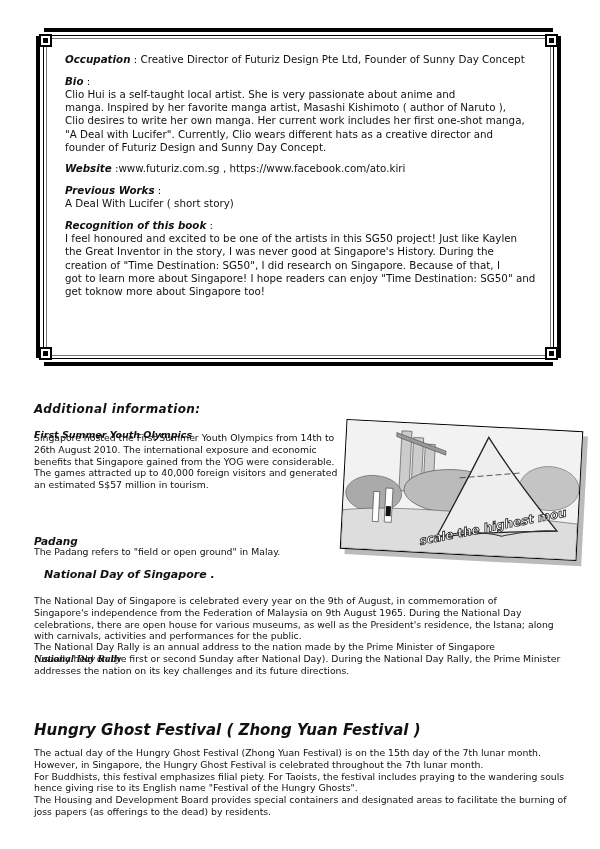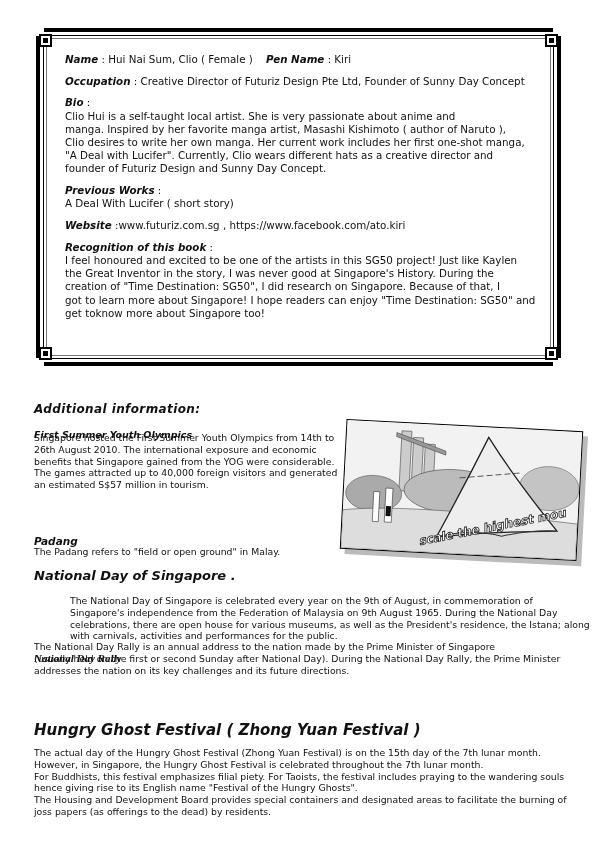--- a/index.html
+++ b/index.html
@@ -43,45 +43,38 @@
   <div class="inner"></div>
   <div class="inner2"></div>
   <div class="corner tl"></div>
   <div class="corner tr"></div>
   <div class="corner bl"></div>
   <div class="corner br"></div>
 </div>
 
 <div class="bio">
   <p>
-    <span class="lbl">Name</span>
-    <span>: Hui Nai Sum, Clio ( Female )</span>
-    &nbsp;&nbsp;
-    <span class="lbl">Pen Name</span>
-    <span>: Kiri</span>
-  </p>
-  <p>
     <span class="lbl">Occupation</span>
     <span>: Creative Director of Futuriz Design Pte Ltd, Founder of Sunny Day Concept</span>
   </p>
   <p>
     <span class="lbl">Bio</span><span> :</span><br>
     <span class="txt">Clio Hui is a self-taught local artist. She is very passionate about anime and
 manga. Inspired by her favorite manga artist, Masashi Kishimoto ( author of Naruto ),
 Clio desires to write her own manga. Her current work includes her first one-shot manga,
 "A Deal with Lucifer". Currently, Clio wears different hats as a creative director and
 founder of Futuriz Design and Sunny Day Concept.</span>
   </p>
   <p>
+    <span class="lbl">Website</span>
+    <span>:www.futuriz.com.sg , https://www.facebook.com/ato.kiri</span>
+  </p>
+  <p>
     <span class="lbl">Previous Works</span><span> :</span><br>
     <span>A Deal With Lucifer ( short story)</span>
-  </p>
-  <p>
-    <span class="lbl">Website</span>
-    <span>:www.futuriz.com.sg , https://www.facebook.com/ato.kiri</span>
   </p>
   <p>
     <span class="lbl">Recognition of this book</span><span> :</span><br>
     <span class="txt">I feel honoured and excited to be one of the artists in this SG50 project!  Just like Kaylen
 the Great Inventor in the story, I was never good at Singapore's History. During the
 creation of "Time Destination: SG50", I did research on Singapore. Because of that, I
 got to learn more about Singapore! I hope readers can enjoy "Time Destination: SG50" and
 get toknow more about Singapore too!</span>
   </p>
 </div>
@@ -112,22 +105,22 @@
 <div class="sec-head" style="top:429px;font-size:9.5px;">First Summer Youth Olympics</div>
 <div class="sec-body" style="top:432px;">Singapore hosted the First Summer Youth Olympics from 14th to
 26th August 2010. The international exposure and economic
 benefits that Singapore gained from the YOG were considerable.
 The games attracted up to 40,000 foreign visitors and generated
 an estimated S$57 million in tourism.</div>
 
 <div class="sec-head" style="top:520px;font-size:10.5px;margin-top:15px;">Padang</div>
 <div class="sec-body" style="top:546px;">The Padang refers to "field or open ground" in Malay.</div>
 
-<div class="sec-head" style="top:568px;font-size:13px;">National Day of Singapore .</div>
-<div class="sec-body" style="top:595px;margin-left:36px;">The National Day of Singapore is celebrated every year on the 9th of August, in commemoration of
+<div class="sec-head" style="top:568px;font-size:11px;margin-left:10px;">National Day of Singapore .</div>
+<div class="sec-body" style="top:595px;">The National Day of Singapore is celebrated every year on the 9th of August, in commemoration of
 Singapore's independence from the Federation of Malaysia on 9th August 1965. During the National Day
 celebrations, there are open house for various museums, as well as the President's residence, the Istana; along
 with carnivals, activities and performances for the public.</div>
 
 <div class="sec-head" style="top:652px;font-size:11px;font-family:Liberation Serif, serif;">National Day Rally</div>
 <div class="sec-body" style="top:641px;">The National Day Rally is an annual address to the nation made by the Prime Minister of Singapore
 (usually held on the first or second Sunday after National Day). During the National Day Rally, the Prime Minister
 addresses the nation on its key challenges and its future directions.</div>
 
 <div class="sec-head" style="top:721px;font-size:15px;">Hungry Ghost Festival ( Zhong Yuan Festival )</div>

